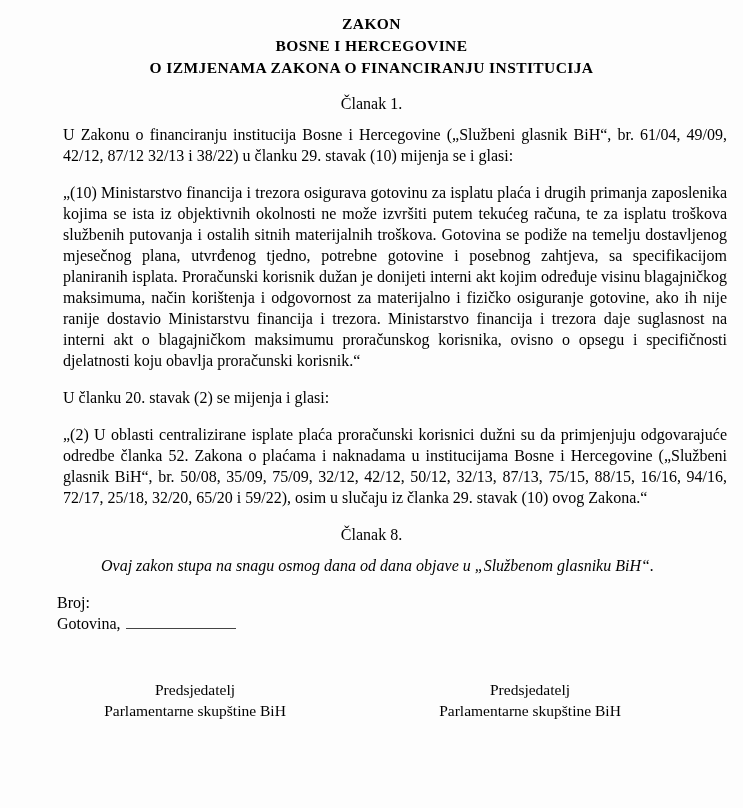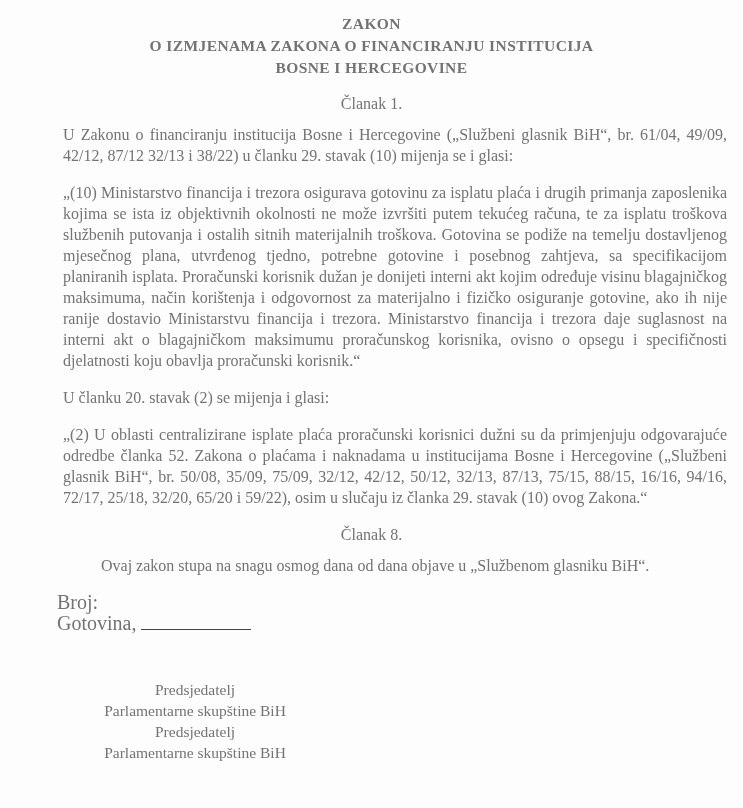--- a/index.html
+++ b/index.html
@@ -6,21 +6,21 @@
     margin: 0;
     padding: 0;
     background: #ffffff;
   }
   .page {
     position: relative;
     width: 743px;
     height: 808px;
     box-sizing: border-box;
     background: #fdfdfd;
-    color: #737373;
+    color: #000000;
     font-family: "Liberation Serif", serif;
     padding: 13px 16px 0 57px;
     overflow: hidden;
   }
   
   .centered-full {
     margin-left: -57px;
     margin-right: -16px;
     text-align: center;
   }
@@ -40,59 +40,59 @@
   .article-heading:first-of-type { margin-top: 31px; }
   .para {
     font-size: 16px;
     line-height: 21px;
     text-align: justify;
     margin: 0 0 16px 6px;
   }
   .para.indent {
     text-indent: 38px;
     text-align: left;
+    font-style: italic;
   }
   .footer-block {
     margin-top: 16px;
-    font-size: 20px;
+    font-size: 16px;
     line-height: 21px;
   }
   .date-line {
     display: inline-block;
     width: 110px;
     border-bottom: 1.5px solid #444;
     height: 14px;
     margin-left: 5px;
     vertical-align: baseline;
   }
   .signatures {
     display: flex;
     margin-left: -57px;
     margin-right: -16px;
     margin-top: 45px;
-    flex-direction: column;
   }
   .sig-block {
     width: 280px;
     text-align: center;
     font-size: 15.5px;
     line-height: 21px;
   }
   .sig-block.left  { margin-left: 55px; }
   .sig-block.right { margin-left: 55px; }
 </style>
 </head>
 <body>
 
 <div class="page">
 
   <div class="doc-title centered-full">
     <div>ZAKON</div>
+    <div>BOSNE I HERCEGOVINE</div>
     <div>O IZMJENAMA ZAKONA O FINANCIRANJU INSTITUCIJA</div>
-    <div>BOSNE I HERCEGOVINE</div>
   </div>
 
   <div class="article-heading centered-full">Članak 1.</div>
   <p class="para">U Zakonu o financiranju institucija Bosne i Hercegovine („Službeni glasnik BiH“, br. 61/04, 49/09, 42/12, 87/12 32/13 i 38/22)  u članku 29. stavak (10) mijenja se i glasi:</p>
   <p class="para">„(10) Ministarstvo financija i trezora osigurava gotovinu za isplatu plaća i drugih primanja zaposlenika kojima se ista iz objektivnih okolnosti ne može izvršiti putem tekućeg računa, te za isplatu troškova službenih putovanja i ostalih sitnih materijalnih troškova. Gotovina se podiže na temelju dostavljenog mjesečnog plana, utvrđenog tjedno, potrebne gotovine i posebnog zahtjeva, sa specifikacijom planiranih isplata. Proračunski korisnik dužan je donijeti interni akt kojim određuje visinu blagajničkog maksimuma, način korištenja i odgovornost za materijalno i fizičko osiguranje gotovine, ako ih nije ranije dostavio Ministarstvu financija i trezora. Ministarstvo financija i trezora daje suglasnost na interni akt o blagajničkom maksimumu proračunskog korisnika, ovisno o opsegu i specifičnosti djelatnosti koju obavlja proračunski korisnik.“</p>
 
   <p class="para">U članku 20. stavak (2) se mijenja i glasi:</p>
   <p class="para">„(2) U oblasti centralizirane isplate plaća proračunski korisnici dužni su da primjenjuju odgovarajuće odredbe članka 52. Zakona o plaćama i naknadama u institucijama Bosne i Hercegovine („Službeni glasnik BiH“, br. 50/08, 35/09, 75/09, 32/12, 42/12, 50/12, 32/13, 87/13, 75/15, 88/15, 16/16, 94/16, 72/17, 25/18, 32/20, 65/20 i 59/22), osim u slučaju iz članka 29. stavak (10) ovog Zakona.“</p>
 
   <div class="article-heading centered-full">Članak 8.</div>

